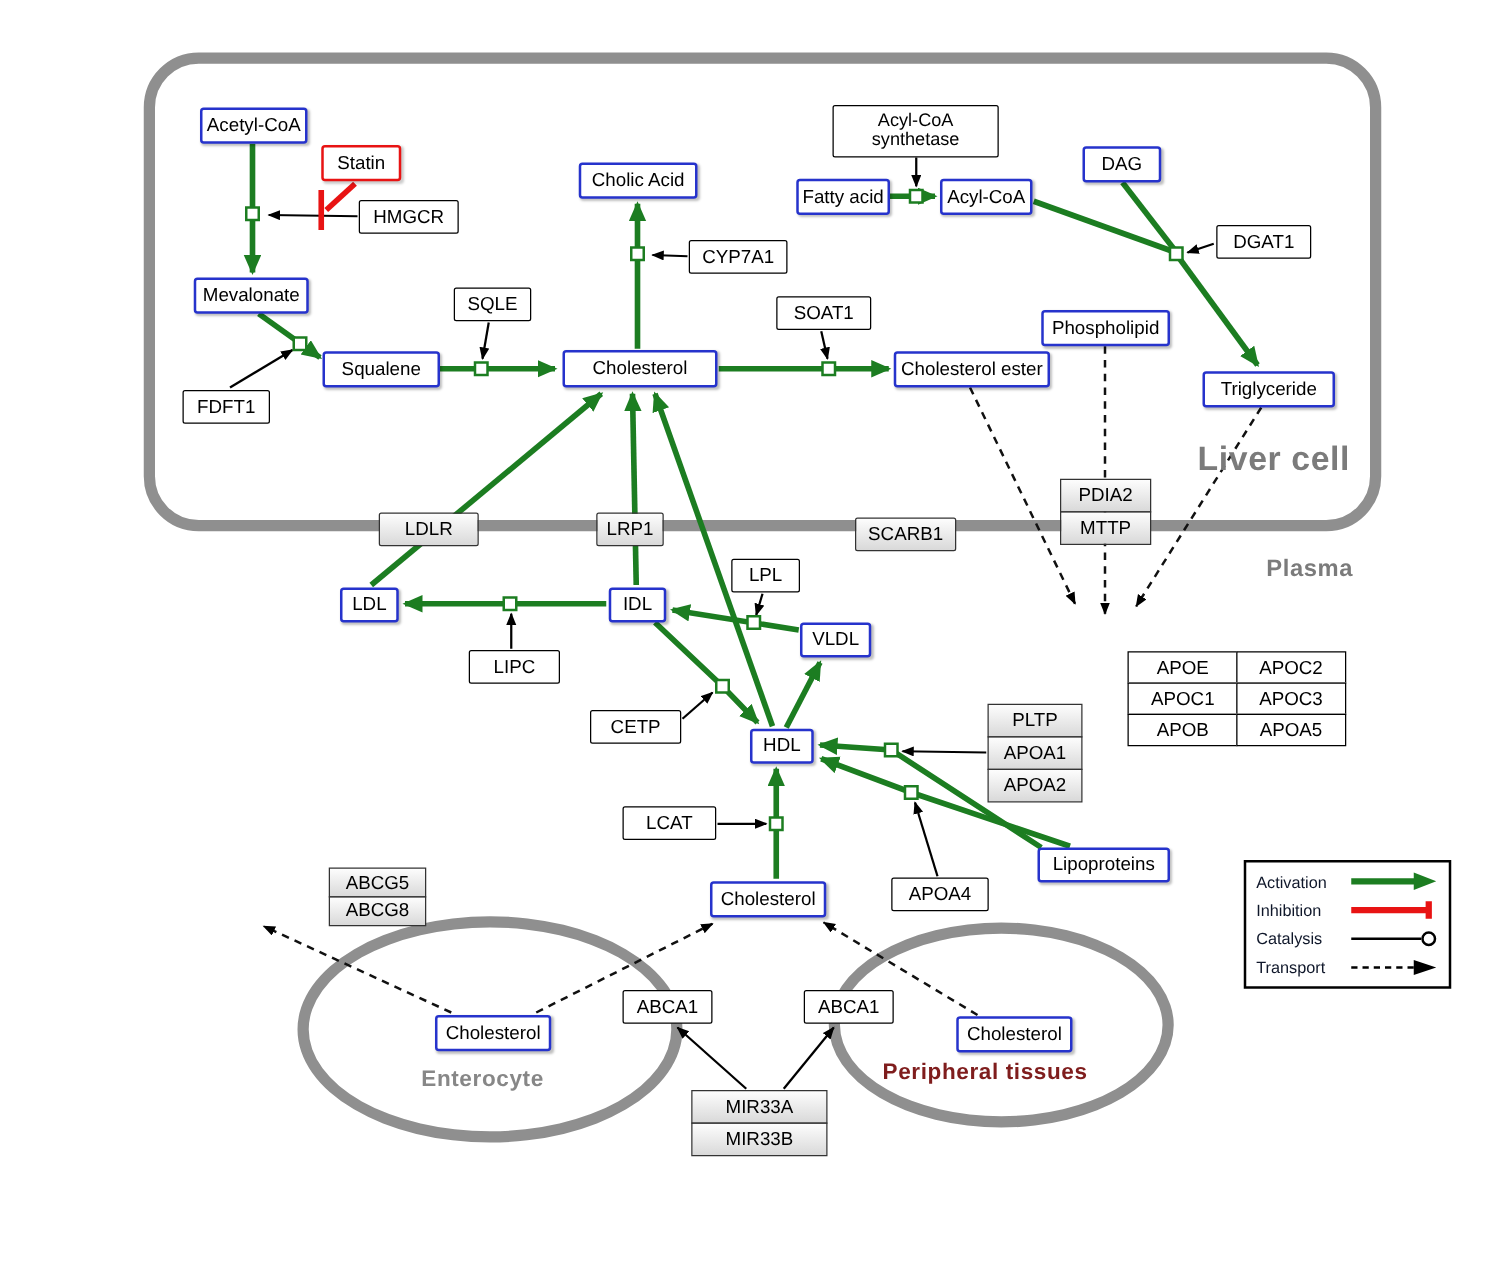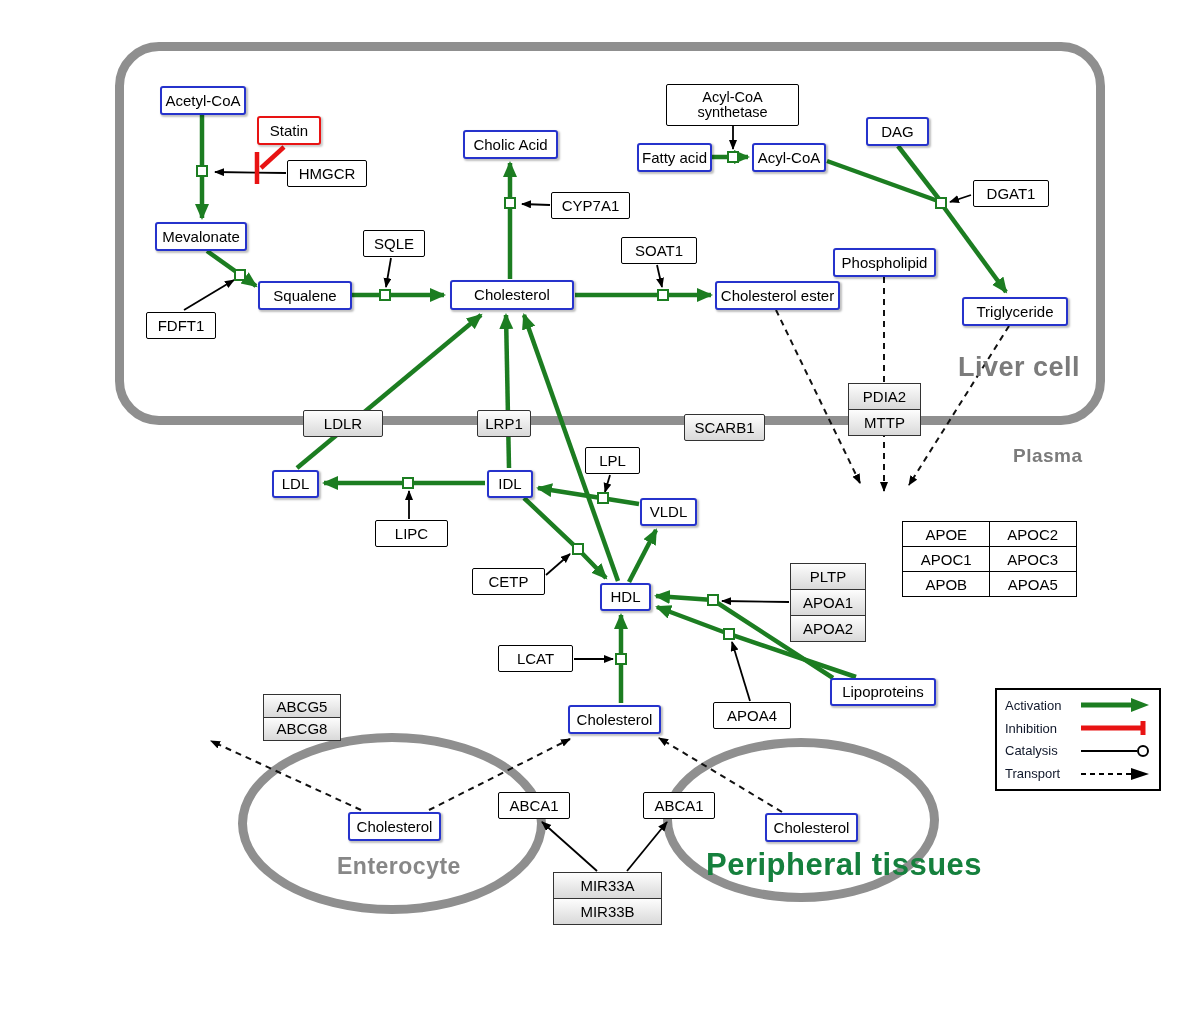--- a/index.html
+++ b/index.html
@@ -6,22 +6,22 @@
   #canvas{position:relative;width:1200px;height:1013px;background:#fff;overflow:hidden;
           font-family:"Liberation Sans",sans-serif;}
   
   .region{position:absolute;box-sizing:border-box;border:9px solid #8f8f8f;}
   #liver{left:115px;top:42px;width:990px;height:383px;border-radius:44px;}
   #enterocyte{left:238px;top:733px;width:308px;height:181px;border-radius:50%;}
   #peripheral{left:663px;top:738px;width:276px;height:164px;border-radius:50%;}
   .region-label{position:absolute;font-weight:bold;color:#7b7b7b;letter-spacing:.5px;}
   #liver-label{left:958px;top:352px;font-size:27px;}
   #plasma-label{left:968px;top:445px;font-size:19px;margin-left:45px;}
-  #enterocyte-label{left:337px;top:853px;font-size:23px;color:#878787;}
-  #peripheral-label{left:706px;top:847px;font-size:31px;color:#15803d;}
+  #enterocyte-label{left:337px;top:853px;font-size:18px;color:#878787;}
+  #peripheral-label{left:706px;top:847px;font-size:18px;color:#7f1d1d;}
   
   #edges{position:absolute;left:0;top:0;width:1200px;height:1013px;}
   
   .node{position:absolute;box-sizing:border-box;display:flex;align-items:center;justify-content:center;
         background:#fff;color:#000;font-size:15px;text-align:center;line-height:1.05;}
   .metab{border:2.6px solid #2633cc;border-radius:3px;box-shadow:1.5px 1.5px 2px rgba(0,0,0,.25);}
   .enzyme{border:1.5px solid #000;border-radius:2px;}
   .inhibitor{border:2.6px solid #e81313;border-radius:3px;box-shadow:1.5px 1.5px 2px rgba(0,0,0,.2);}
   .stack{position:absolute;display:flex;flex-direction:column;box-sizing:border-box;}
   .stack .row{box-sizing:border-box;flex:1;display:flex;align-items:center;justify-content:center;

